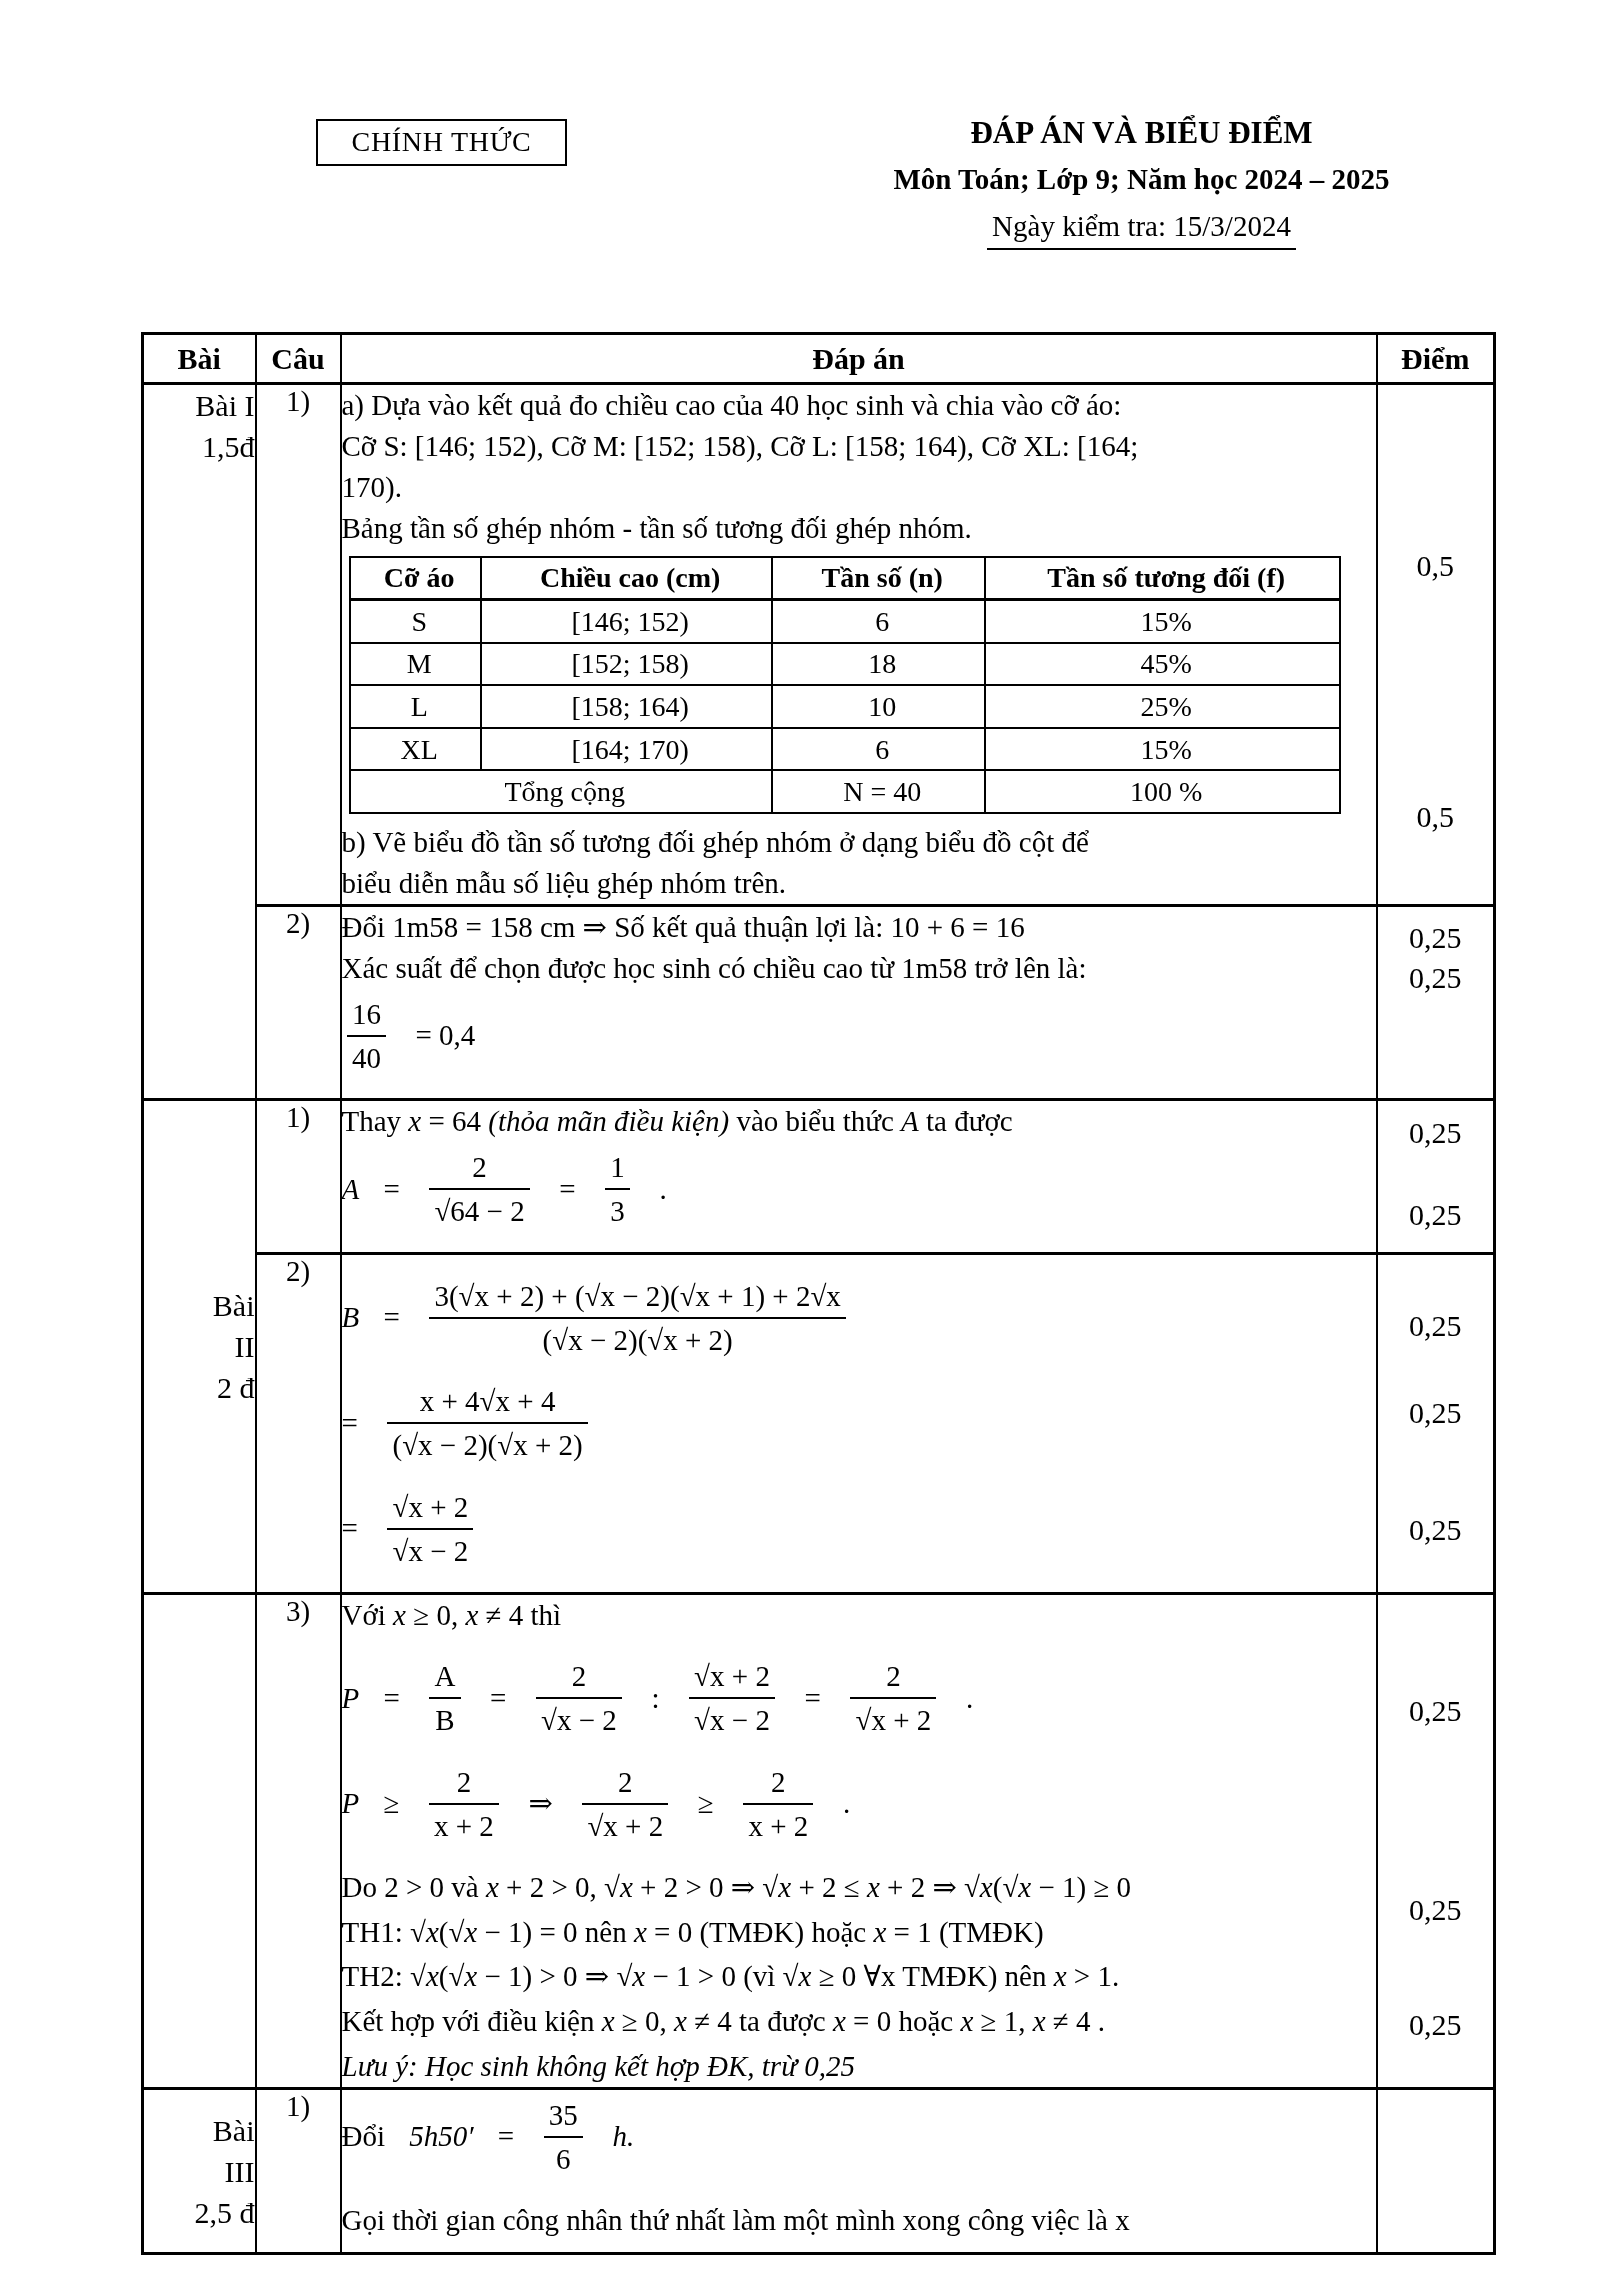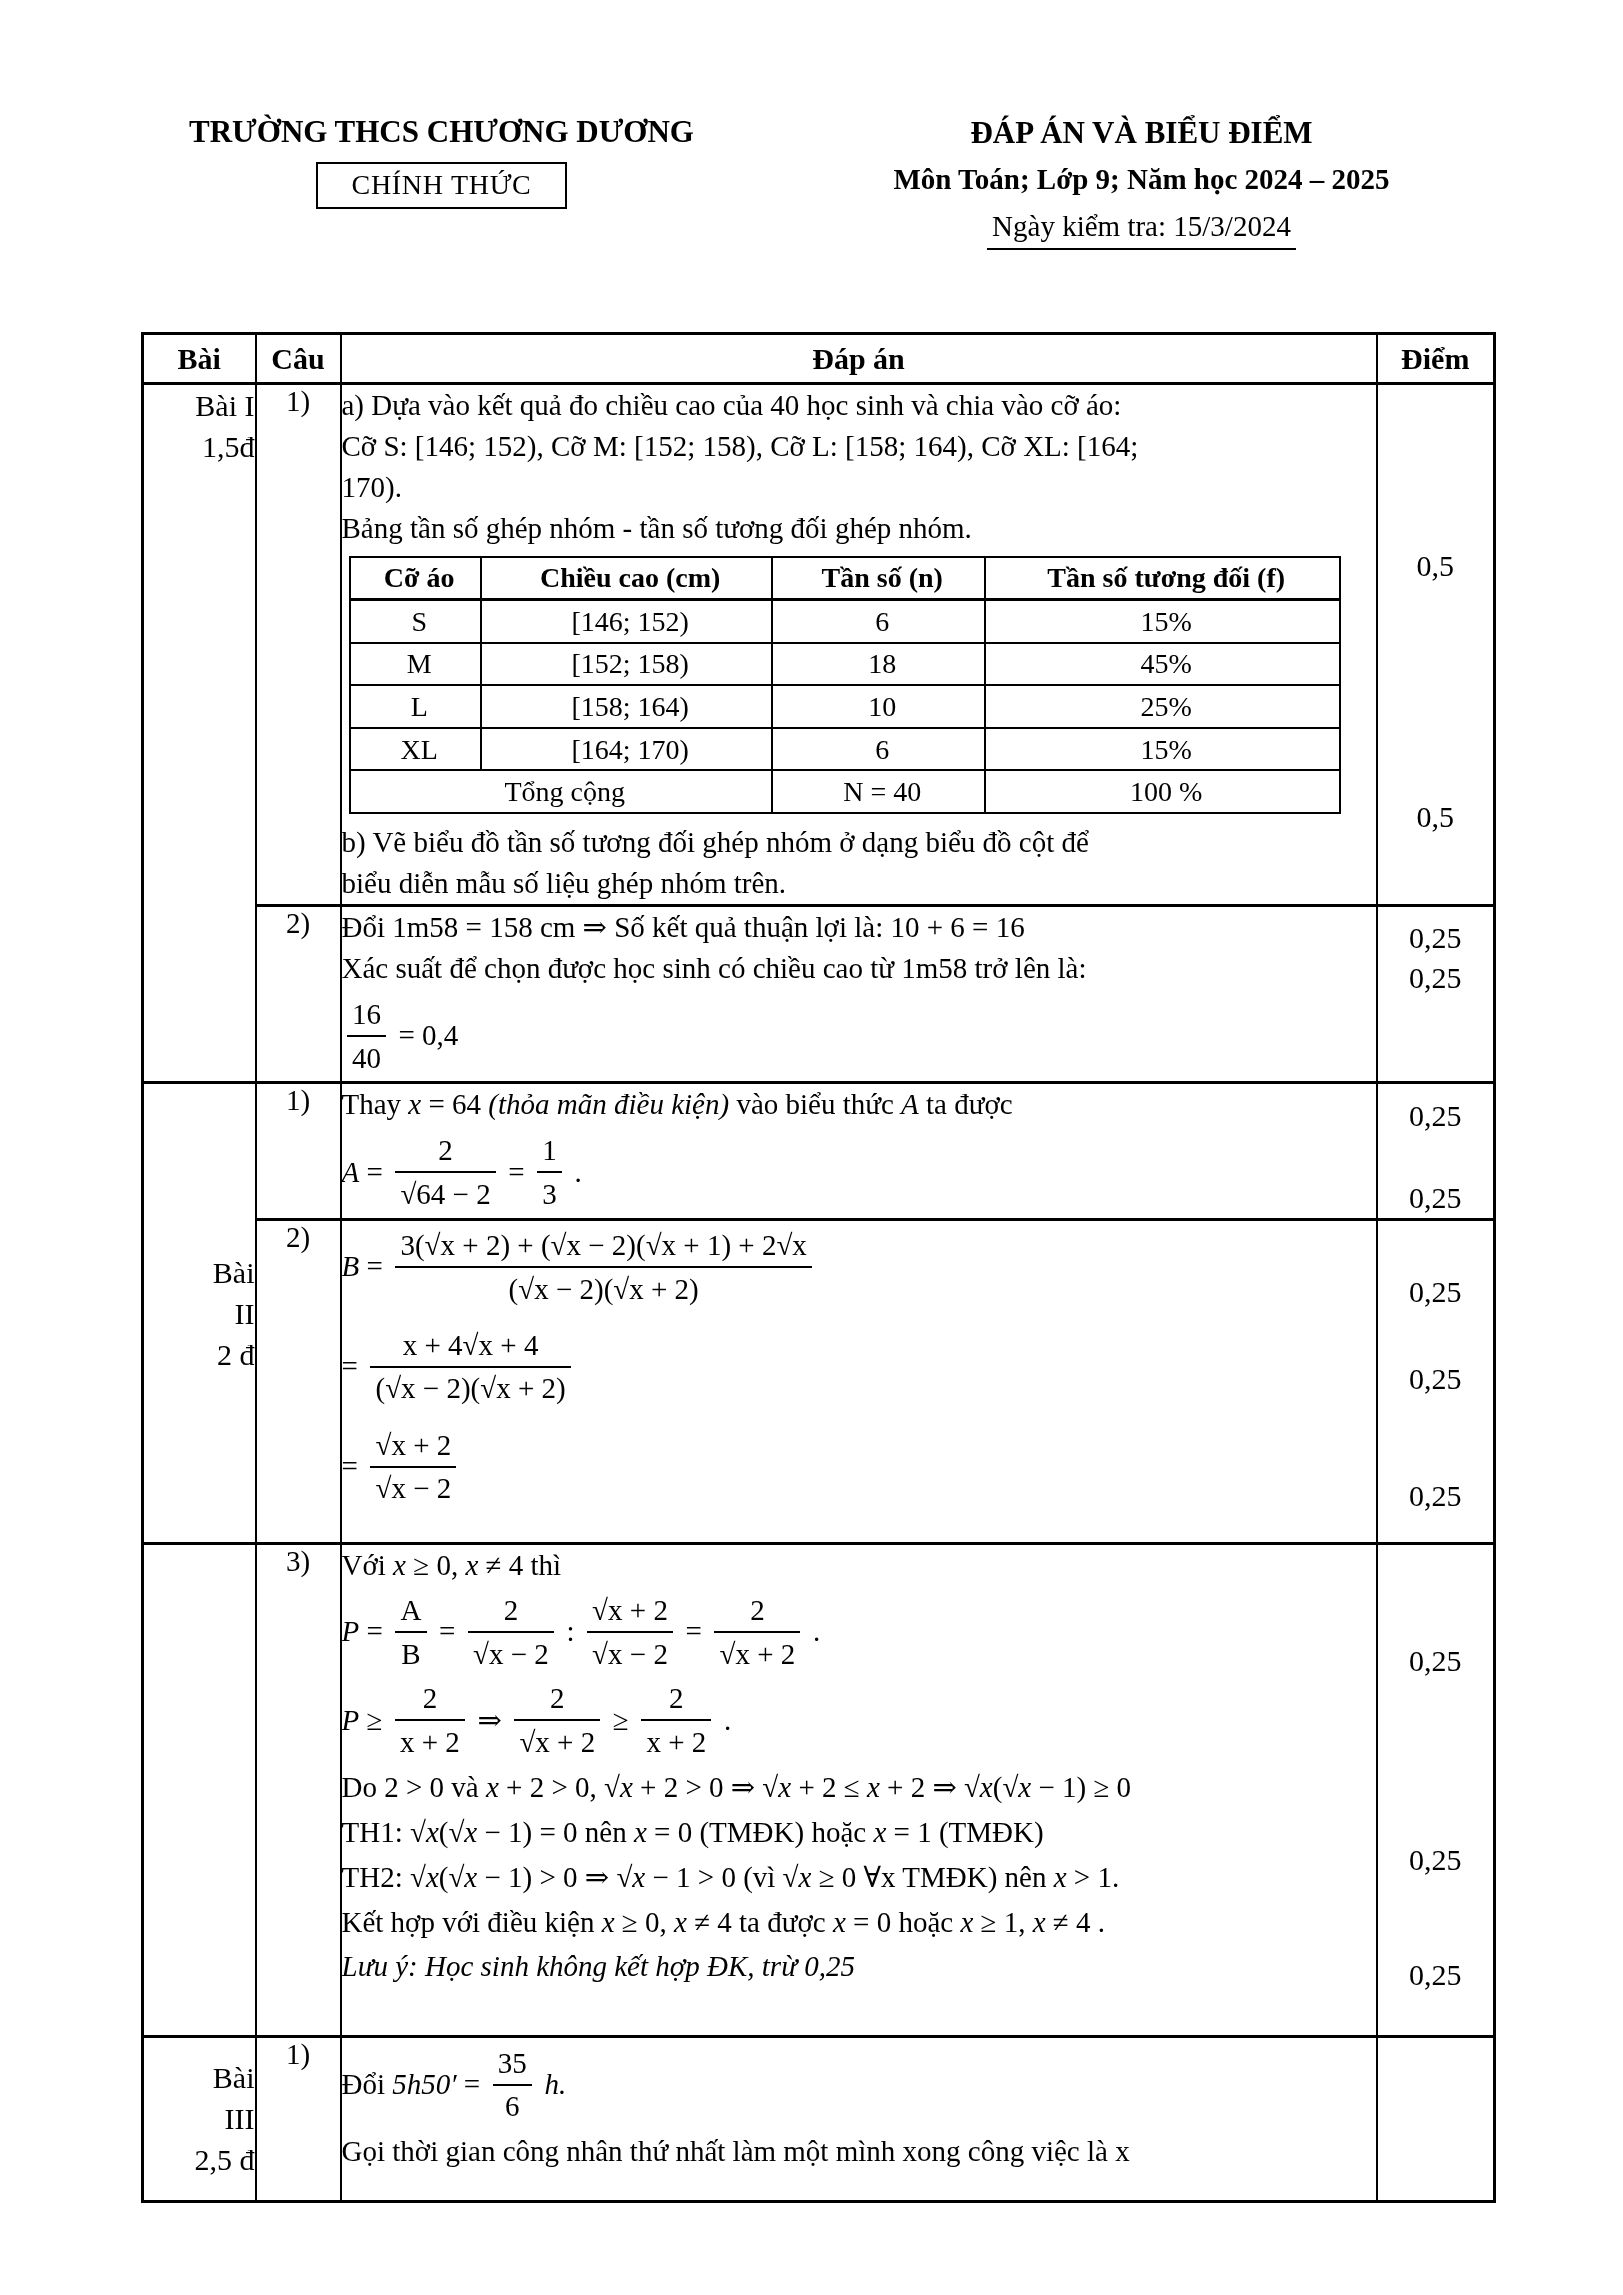--- a/index.html
+++ b/index.html
@@ -62,35 +62,34 @@
   }
   table.freq th,table.freq td{
     border:2px solid #000;
     font-size:28px;line-height:33px;
     text-align:center;vertical-align:middle;
     padding:3.3px 3.9px 3.3px 10.5px;
     height:34px;white-space:nowrap;overflow:hidden;
   }
   table.freq th{font-weight:bold;border-bottom-width:3.9px;}
   
-  .eqline{display:flex;align-items:center;font-size:29px;margin:3px 0;}
+  .eqline{display:flex;align-items:center;font-size:29px;margin:20px 0;gap:17px;}
   .eqline > span{white-space:pre;}
   .frac{display:inline-block;vertical-align:middle;text-align:center;margin:2.6px 5.2px;}
   .frac .fn{display:block;border-bottom:2px solid #000;padding:1.3px 5.2px 3.9px 5.2px;line-height:34px;}
   .frac .fd{display:block;padding:3.9px 5.2px 1.3px 5.2px;line-height:34px;font-family:Liberation Serif, serif;}
   .textline{font-size:29px;line-height:41px;white-space:nowrap;}
   .mt6{margin-top:3.9px;} .mt22{margin-top:14.4px;}
 </style>
 </head>
 <body>
 
 <div class="page">
 
   <div class="hdr-left">
-    <div class="h2">TRƯỜNG THCS CHƯƠNG DƯƠNG</div>
     <div class="stamp">
       <span>CHÍNH THỨC</span>
     </div>
   </div>
 
   <div class="hdr-right">
     <div class="r1">ĐÁP ÁN VÀ BIỂU ĐIỂM</div>
     <div class="r3">Môn Toán; Lớp 9; Năm học 2024 – 2025</div>
     <div><span class="r4">Ngày kiểm tra: 15/3/2024</span></div>
   </div>

